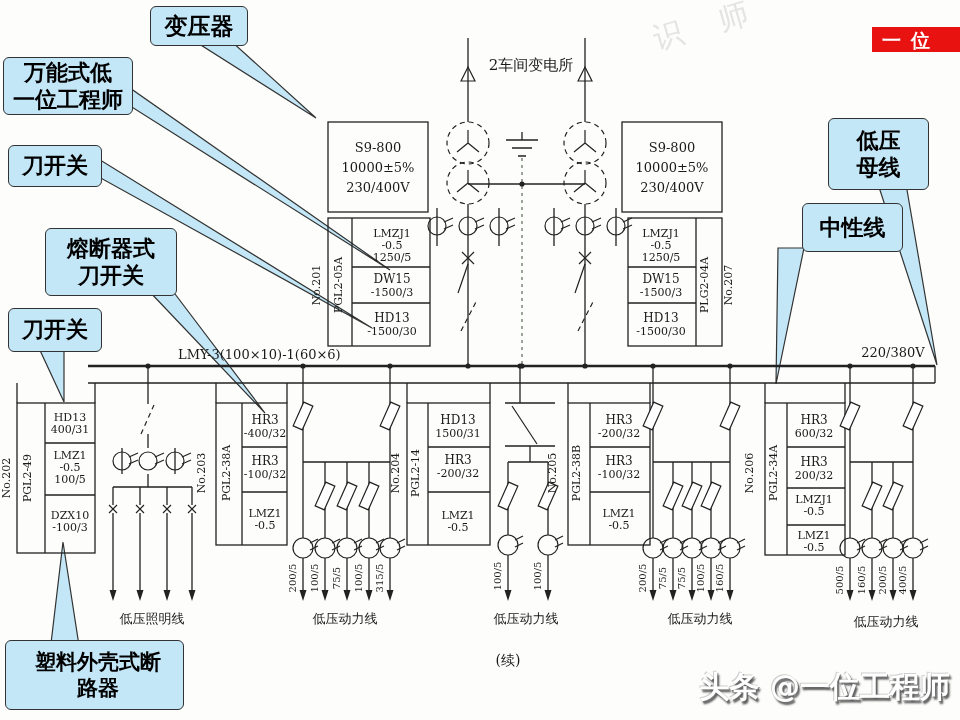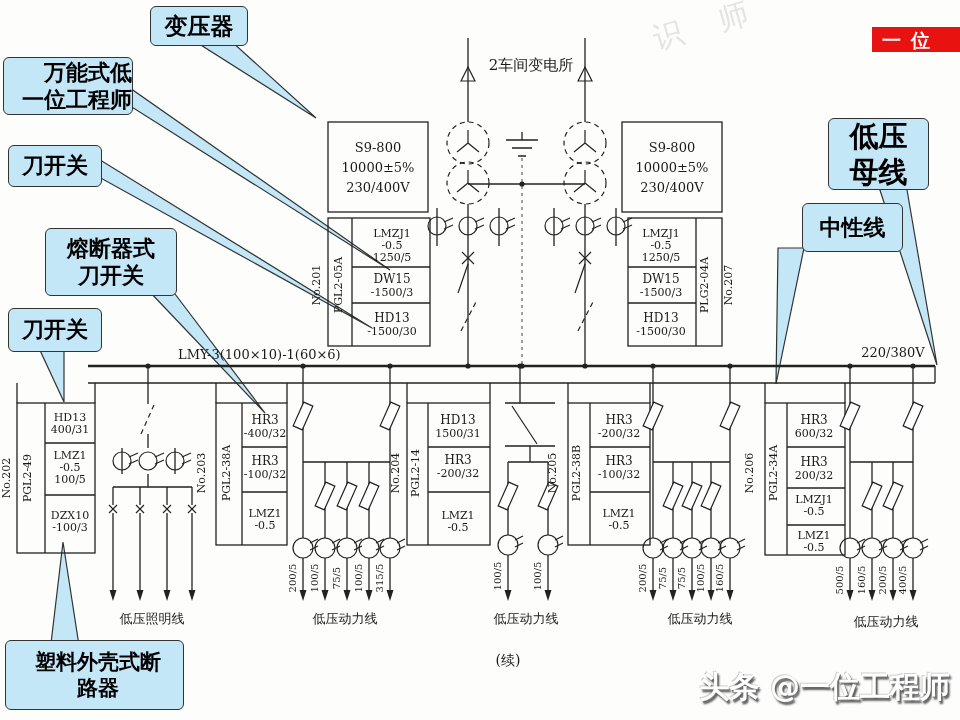--- a/index.html
+++ b/index.html
@@ -341,39 +341,39 @@
         <text x="886" y="580" font-size="10" text-anchor="middle" transform="rotate(-90 886 580)">200/5</text>
         <text x="906" y="580" font-size="10" text-anchor="middle" transform="rotate(-90 906 580)">400/5</text>
         <text x="886" y="626" font-size="13" text-anchor="middle">低压动力线</text>
         <text x="508" y="665" font-size="14" text-anchor="middle">(续)</text>
       </g>
   </svg>
 
   <div class="callout" style="left:150px;top:6px;width:96px;height:38px;font-size:23px;">
     <span>变压器</span>
   </div>
-  <div class="callout" style="left:3px;top:57px;width:128px;height:56px;font-size:22px;align-items:flex-end;">
+  <div class="callout" style="left:3px;top:57px;width:128px;height:56px;font-size:22px;">
     <span>万能式低</span>
     <span>一位工程师</span>
   </div>
   <div class="callout" style="left:8px;top:145px;width:92px;height:40px;font-size:22px;">
     <span>刀开关</span>
   </div>
   <div class="callout" style="left:45px;top:228px;width:130px;height:66px;font-size:22px;">
     <span>熔断器式</span>
     <span>刀开关</span>
   </div>
   <div class="callout" style="left:8px;top:308px;width:92px;height:42px;font-size:22px;">
     <span>刀开关</span>
   </div>
   <div class="callout" style="left:5px;top:640px;width:170px;height:68px;font-size:21px;padding-left:7px;">
     <span>塑料外壳式断</span>
     <span>路器</span>
   </div>
-  <div class="callout" style="left:828px;top:118px;width:99px;height:70px;font-size:29px;">
+  <div class="callout" style="left:828px;top:118px;width:99px;height:70px;font-size:22px;">
     <span>低压</span>
     <span>母线</span>
   </div>
   <div class="callout" style="left:763px;top:203px;width:99px;height:47px;font-size:22px;margin-left:39px;">
     <span>中性线</span>
   </div>
 
   <div class="badge">
     <span>一位</span>
   </div>

